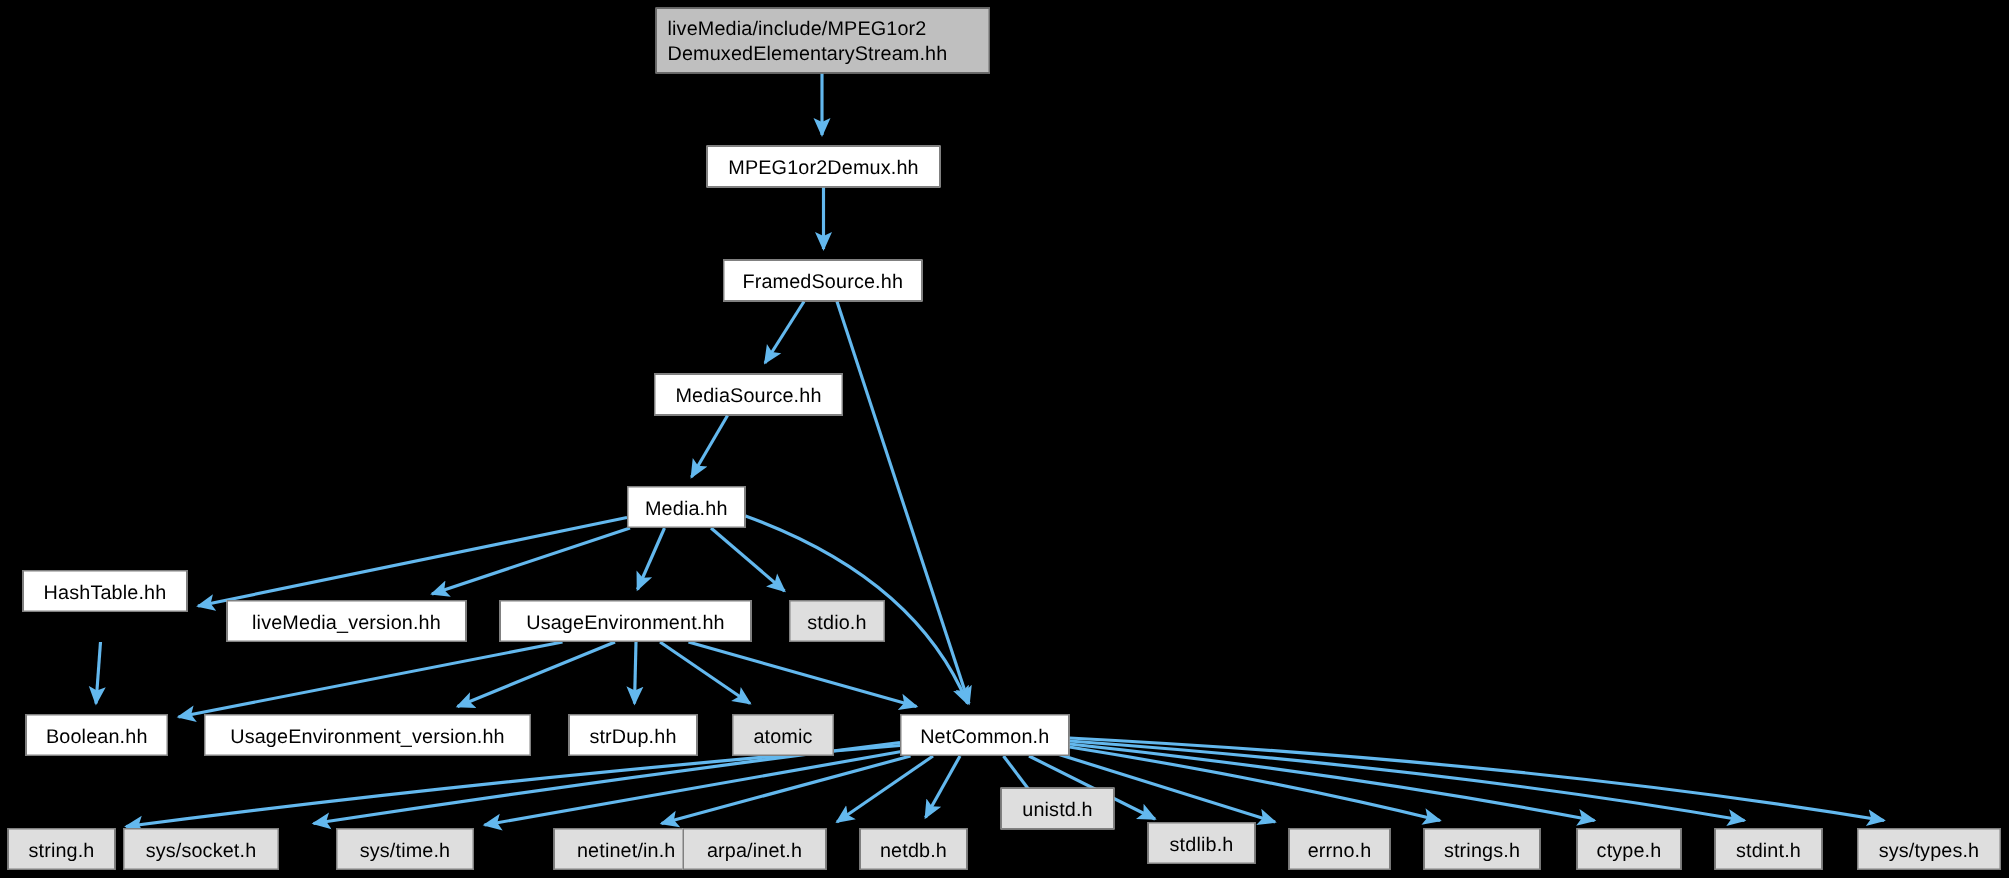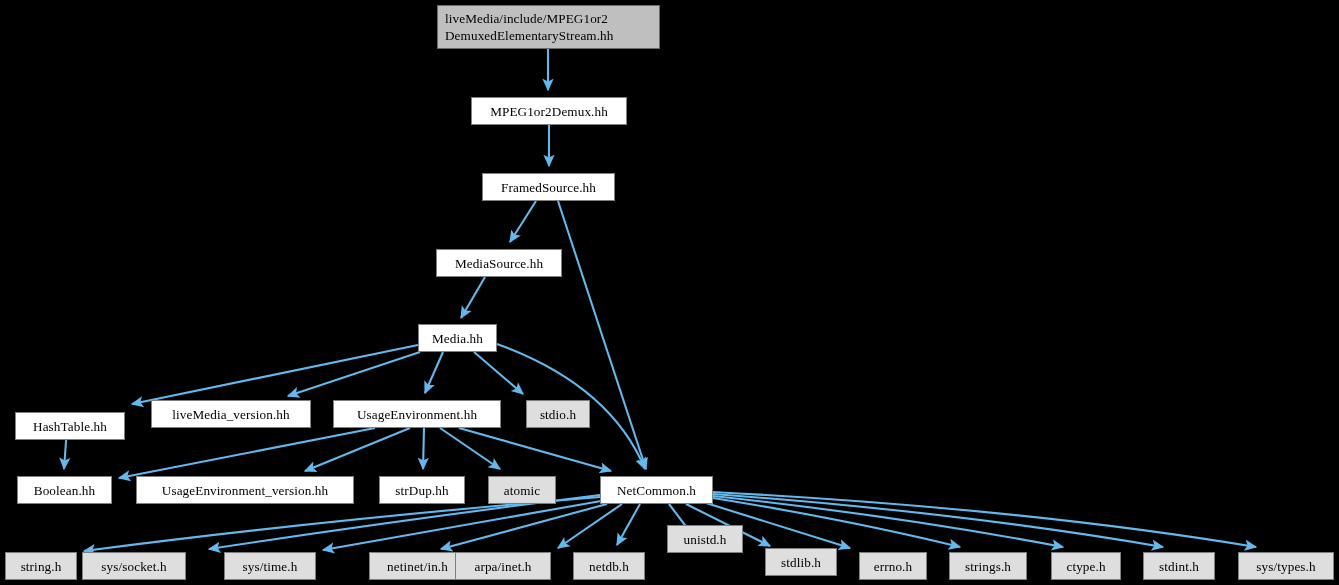--- a/index.html
+++ b/index.html
@@ -6,21 +6,21 @@
     margin: 0;
     padding: 0;
     background: #000000;
   }
   #graph {
     position: relative;
     width: 1339px;
     height: 585px;
     background: #000000;
     overflow: hidden;
-    font-family: Liberation Serif, serif;
+    font-family: Liberation Sans, sans-serif;
   }
   svg.edges {
     position: absolute;
     left: 0;
     top: 0;
     width: 1339px;
     height: 585px;
     pointer-events: none;
   }
   .node {
@@ -93,21 +93,21 @@
         <path d="M713,492 Q1020,508 1256,547" fill="none" stroke="#63b8ee" stroke-width="2.1" marker-end="url(#arrowhead)"></path>
       </g>
   </svg>
   <div id="node-layer">
       <div class="node root" style="left: 437px; top: 5px; width: 223px; height: 44px;">liveMedia/include/MPEG1or2
 DemuxedElementaryStream.hh</div>
       <div class="node" style="left: 471px; top: 97px; width: 156px; height: 28px;">MPEG1or2Demux.hh</div>
       <div class="node" style="left: 482px; top: 173px; width: 133px; height: 28px;">FramedSource.hh</div>
       <div class="node" style="left: 436px; top: 249px; width: 126px; height: 28px;">MediaSource.hh</div>
       <div class="node" style="left: 418px; top: 324px; width: 79px; height: 28px;">Media.hh</div>
-      <div class="node" style="left: 15px; top: 412px; width: 110px; height: 28px;">HashTable.hh</div>
+      <div class="node" style="left: 15px; top: 380px; width: 110px; height: 28px;">HashTable.hh</div>
       <div class="node" style="left: 151px; top: 400px; width: 160px; height: 28px;">liveMedia_version.hh</div>
       <div class="node" style="left: 333px; top: 400px; width: 168px; height: 28px;">UsageEnvironment.hh</div>
       <div class="node sys" style="left: 526px; top: 400px; width: 64px; height: 28px;">stdio.h</div>
       <div class="node" style="left: 17px; top: 476px; width: 95px; height: 28px;">Boolean.hh</div>
       <div class="node" style="left: 136px; top: 476px; width: 218px; height: 28px;">UsageEnvironment_version.hh</div>
       <div class="node" style="left: 379px; top: 476px; width: 86px; height: 28px;">strDup.hh</div>
       <div class="node sys" style="left: 488px; top: 476px; width: 68px; height: 28px;">atomic</div>
       <div class="node" style="left: 600px; top: 476px; width: 113px; height: 28px;">NetCommon.h</div>
       <div class="node sys" style="left: 5px; top: 552px; width: 72px; height: 28px;">string.h</div>
       <div class="node sys" style="left: 82px; top: 552px; width: 104px; height: 28px;">sys/socket.h</div>

